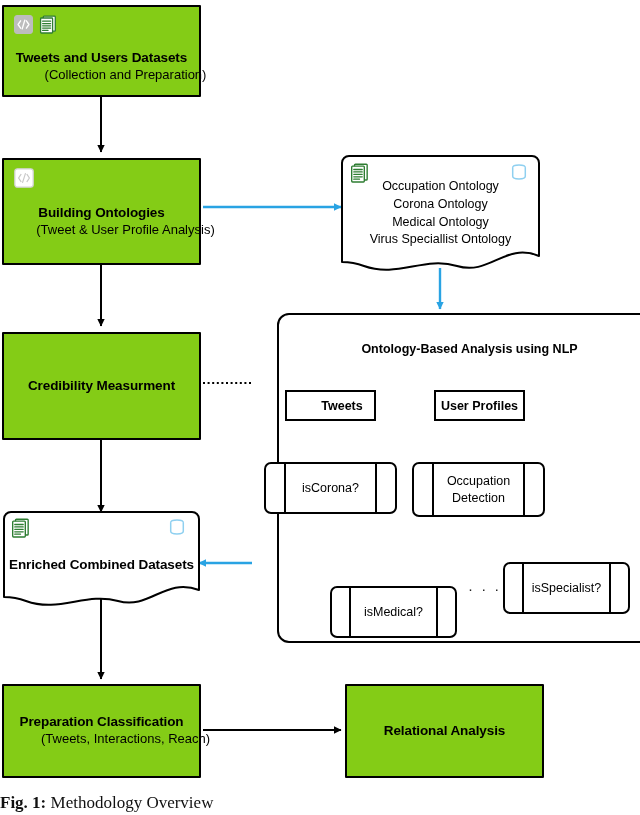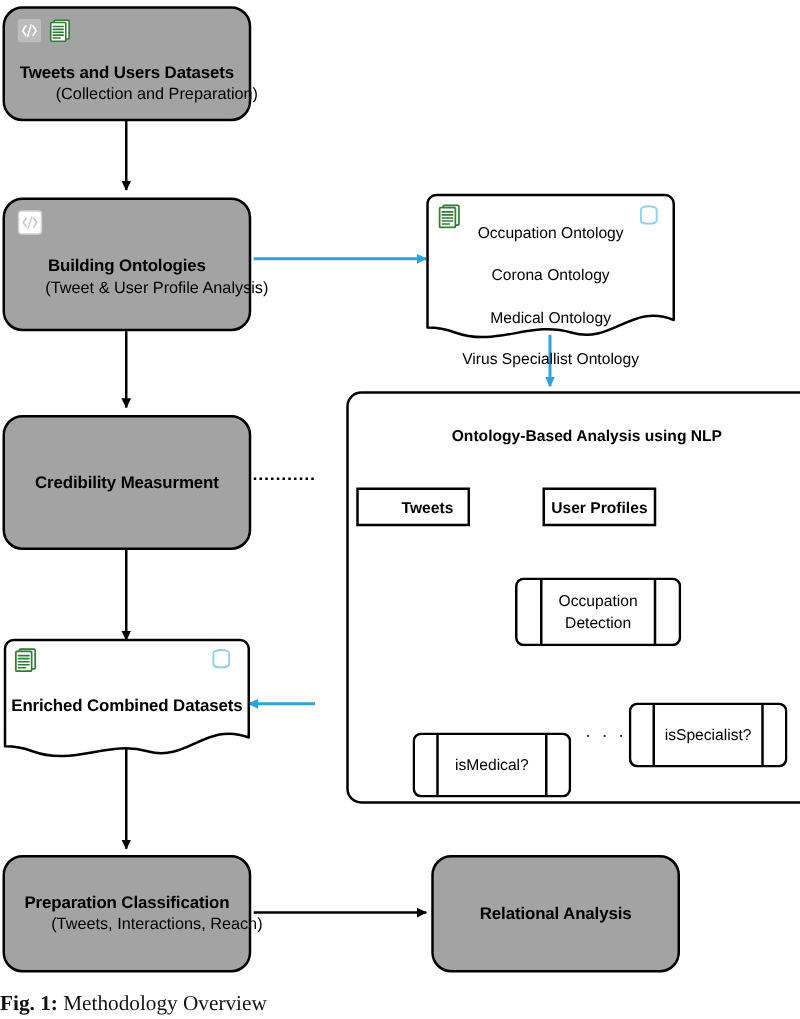--- a/index.html
+++ b/index.html
@@ -7,39 +7,39 @@
        font-family:"Liberation Sans",sans-serif;color:#000;}
 
   .stage{position:absolute;left:0;top:0;width:640px;height:815px;}
 
   svg.wires{position:absolute;left:0;top:0;width:640px;height:815px;
             pointer-events:none;}
 
   
   .node{position:absolute;box-sizing:border-box;}
 
-  .rbox{border:2px solid #000;border-radius:16px;background:#a3a3a3;}
+  .rbox{border:2px solid #000;border-radius:1px;background:#84cc16;}
 
   .flex-c{display:flex;flex-direction:column;align-items:center;
           justify-content:center;height:100%;width:100%;}
 
   .title{font-weight:bold;font-size:13.5px;letter-spacing:-.1px;
          line-height:1.25;text-align:center;white-space:nowrap;}
   .sub{font-size:13px;line-height:1.25;text-align:center;white-space:nowrap;padding-left:48px;}
 
   
   .icons{position:absolute;top:8px;left:10px;display:flex;gap:6px;
          align-items:flex-start;}
   .icons.right{left:auto;right:10px;}
 
   
   .docshape{position:absolute;}
   .docshape .docsvg{position:absolute;left:0;top:0;}
   .docshape .doccontent{position:absolute;left:0;top:0;width:100%;
-      display:flex;flex-direction:column;align-items:center;gap:16px;}
+      display:flex;flex-direction:column;align-items:center;}
 
   .ontoline{font-size:12.5px;line-height:1.42;text-align:center;
             white-space:nowrap;}
 
   
   .panel{position:absolute;border:2px solid #000;border-radius:12px;
          background:#fff;box-sizing:border-box;}
   .panel-title{position:absolute;width:100%;text-align:center;
       font-weight:bold;font-size:12.5px;white-space:nowrap;}
 
@@ -206,20 +206,28 @@
   </div>
 
   <div class="plain" style="left:285px;top:390px;width:91px;height:31px;padding-left:23px;">
     <span>Tweets</span>
   </div>
 
   <div class="plain" style="left:434px;top:390px;width:91px;height:31px;">
     <span>User Profiles</span>
   </div>
 
+  <div class="pproc" style="left:264px;top:462px;width:133px;height:52px;">
+    <svg class="ppsvg" width="133" height="52" viewBox="0 0 133 52">
+      <rect x="1" y="1" width="131" height="50" rx="6" fill="#ffffff" stroke="#000000" stroke-width="2"></rect>
+      <path d="M21,1 V51" stroke="#000000" stroke-width="2"></path>
+      <path d="M112,1 V51" stroke="#000000" stroke-width="2"></path>
+    </svg>
+    <div class="pplabel">isCorona?</div>
+  </div>
 
   <div class="pproc" style="left:412px;top:462px;width:133px;height:55px;">
     <svg class="ppsvg" width="133" height="55" viewBox="0 0 133 55">
       <rect x="1" y="1" width="131" height="53" rx="6" fill="#ffffff" stroke="#000000" stroke-width="2"></rect>
       <path d="M21,1 V54" stroke="#000000" stroke-width="2"></path>
       <path d="M112,1 V54" stroke="#000000" stroke-width="2"></path>
     </svg>
     <div class="pplabel">
       <div>Occupation</div>
       <div>Detection</div>

